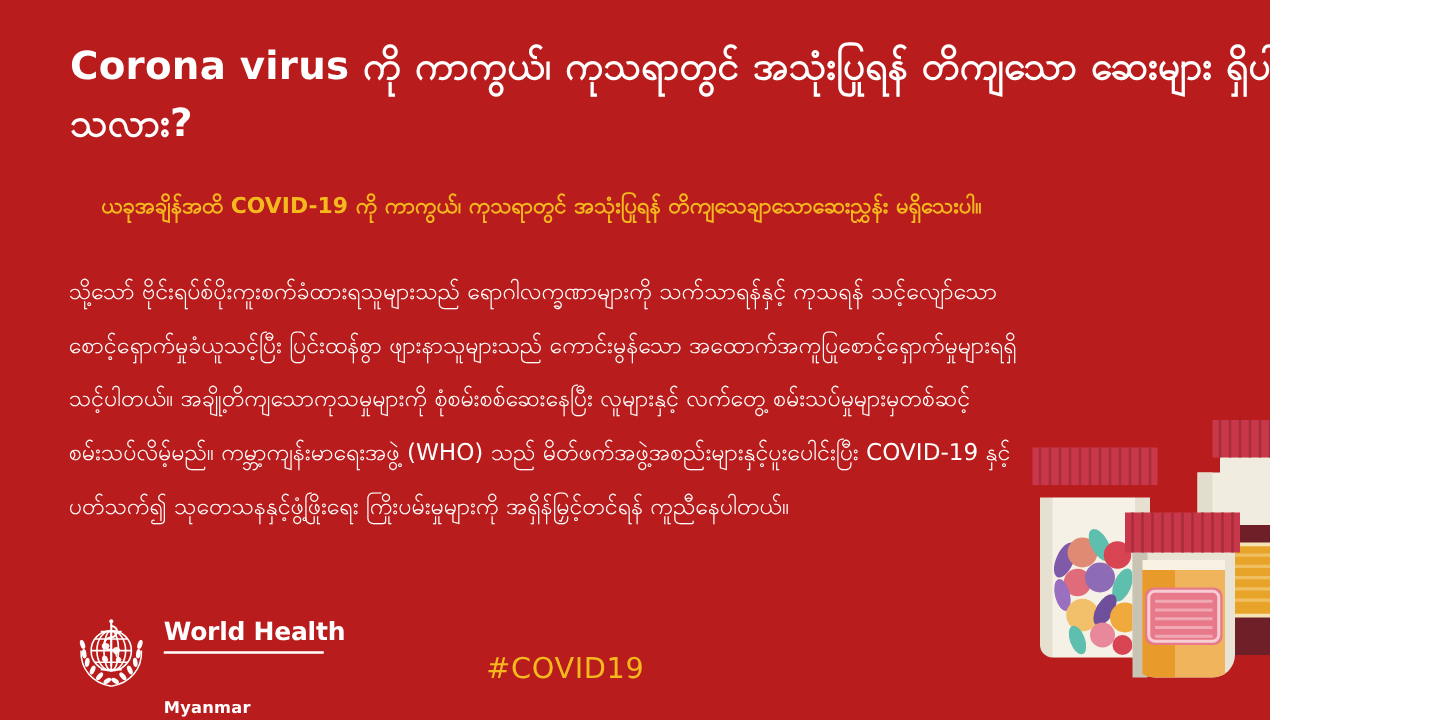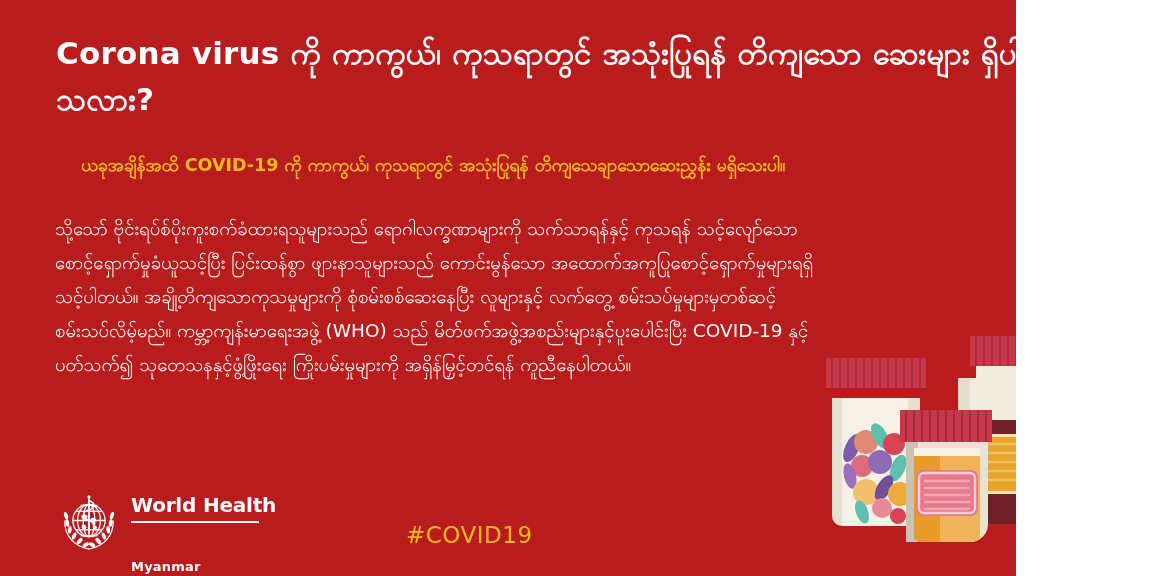--- a/index.html
+++ b/index.html
@@ -47,21 +47,21 @@
   }
 
   
   #body-text {
     position: absolute;
     left: 55px;
     top: 212px;
     width: 775px;
     color: #ffffff;
     font-size: 18.5px;
-    line-height: 34px;
+    line-height: 43px;
   }
 
   
   #who-logo {
     position: absolute;
     left: 58px;
     top: 492px;
     display: flex;
     align-items: flex-start;
   }
@@ -92,21 +92,21 @@
     color: #ffffff;
     font-weight: bold;
     font-size: 13px;
     letter-spacing: 0.2px;
     margin-top: 36px;
   }
 
   
   #hashtag {
     position: absolute;
-    left: 406px;
+    left: 389px;
     top: 522px;
     color: #f5b91e;
     font-size: 23px;
     letter-spacing: 0.5px;
   }
 
   
   #illustration {
     position: absolute;
     left: 818px;

